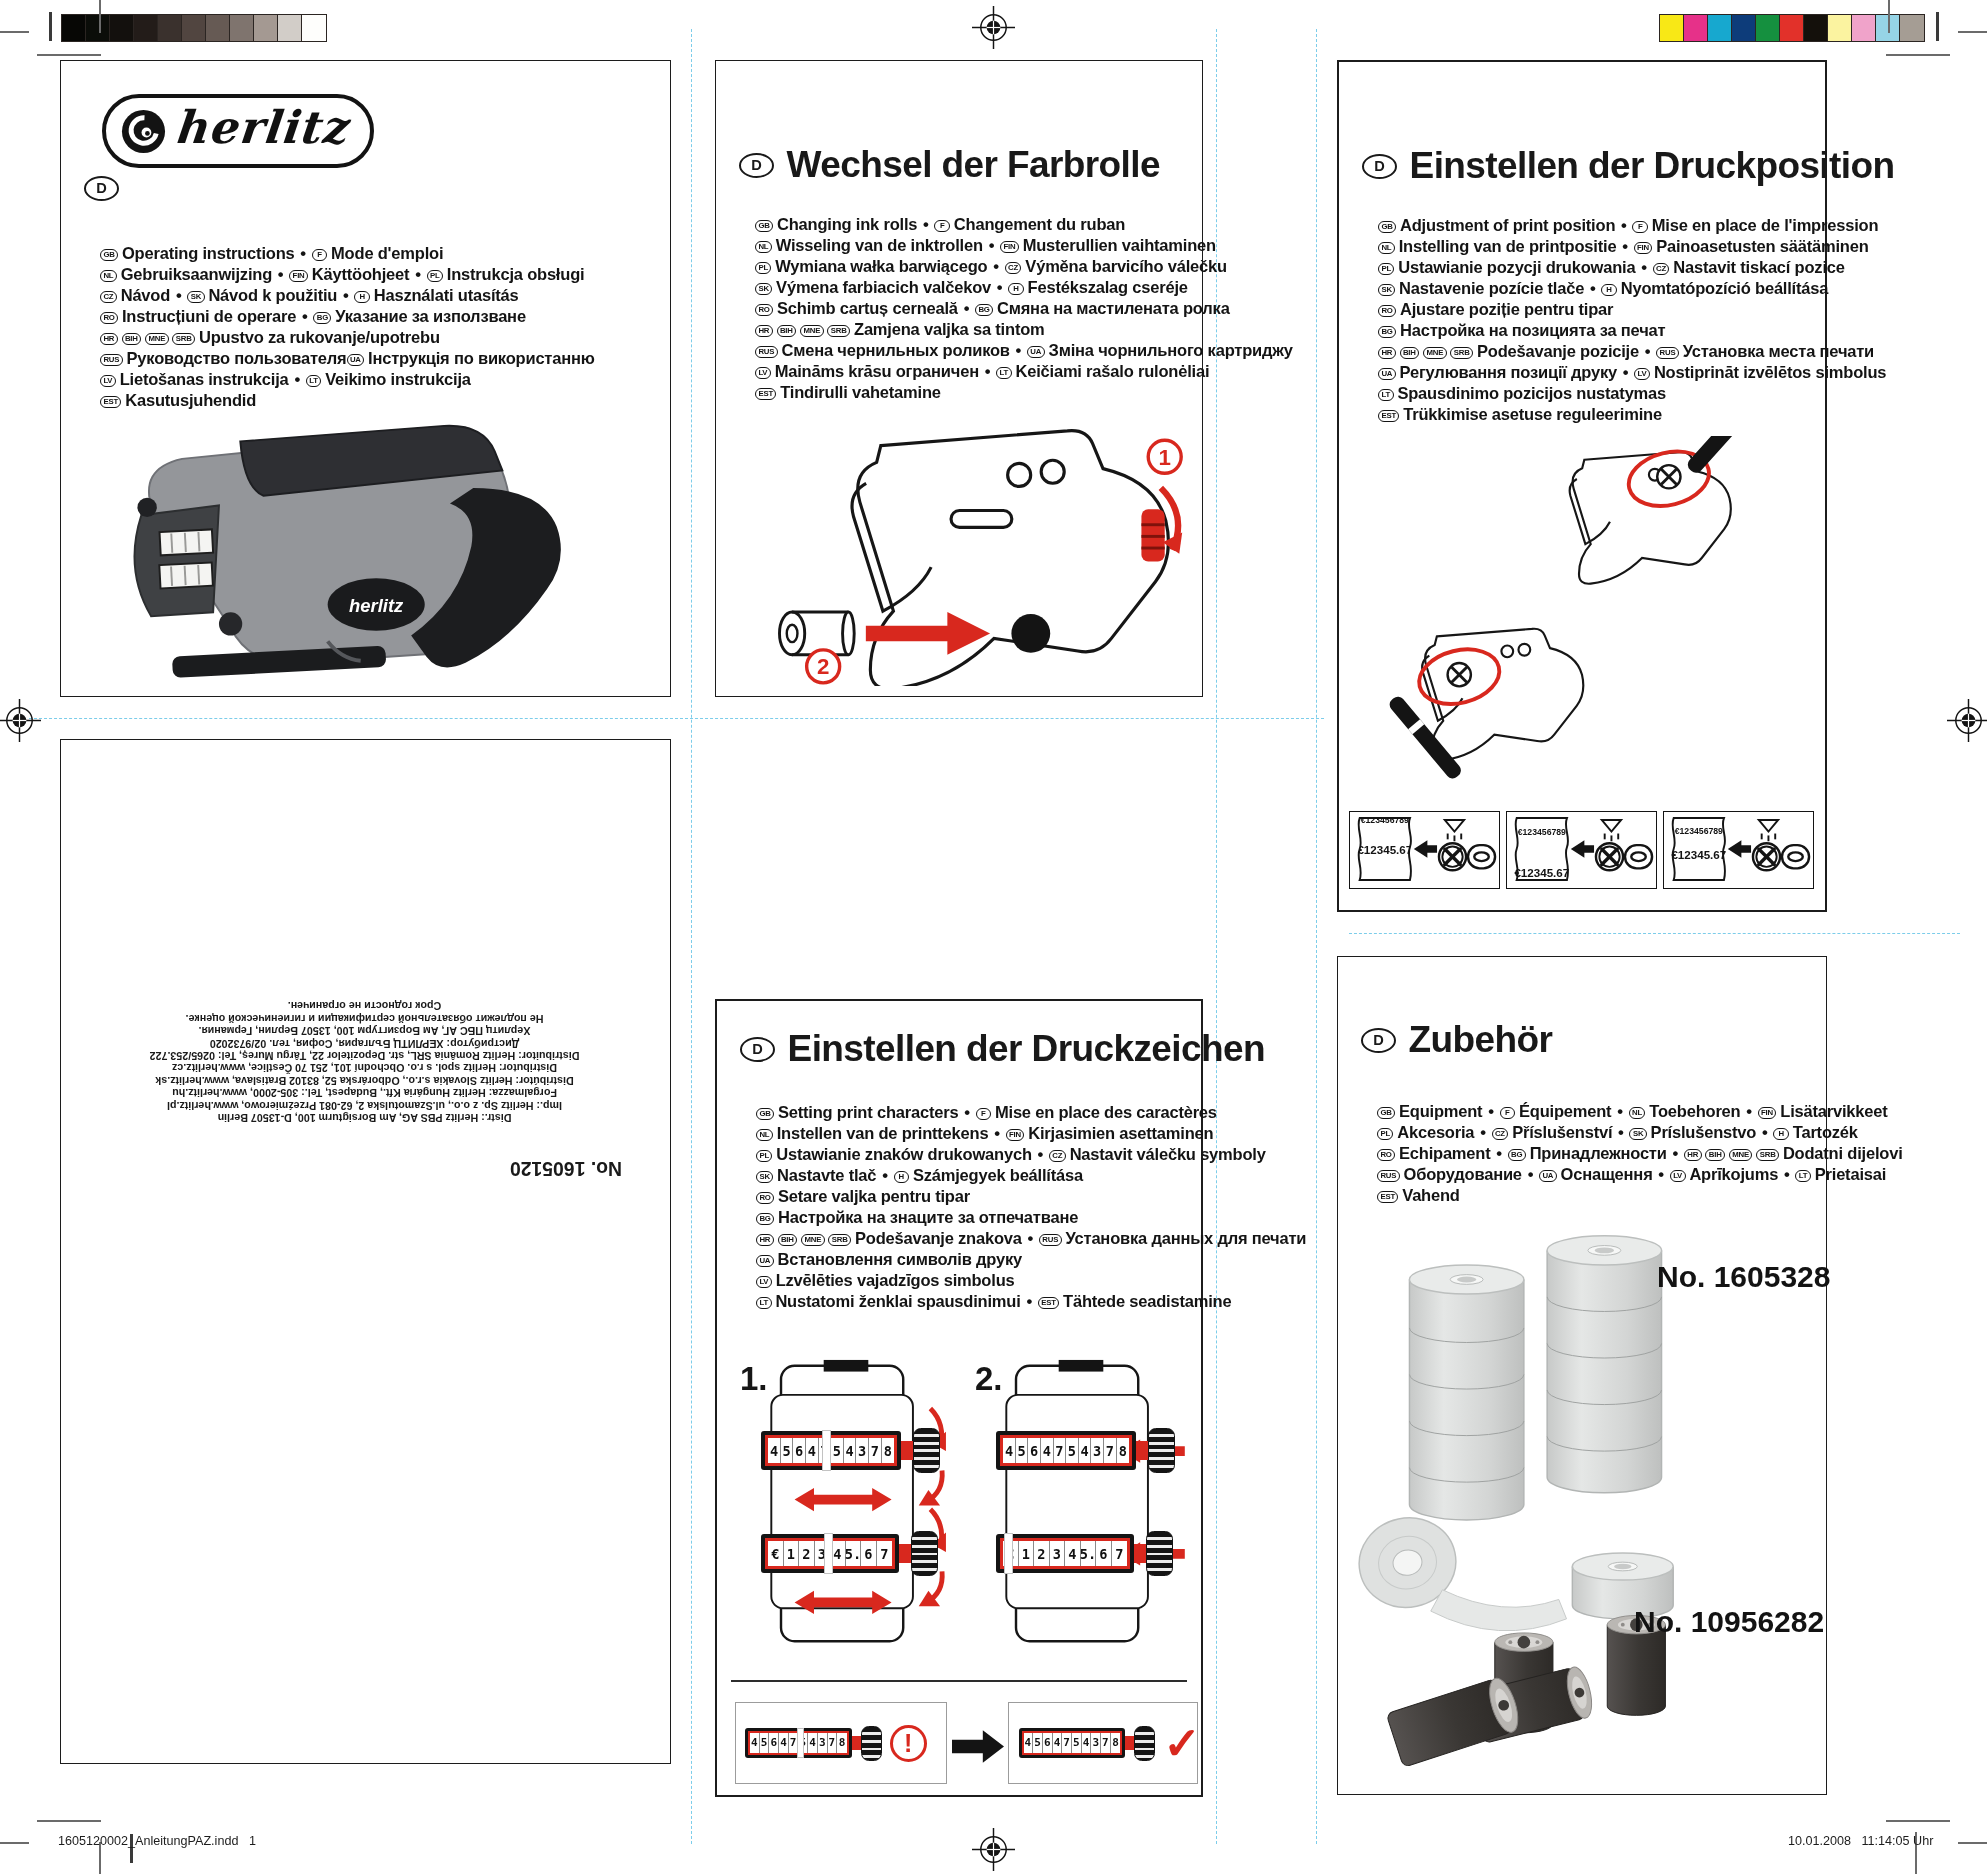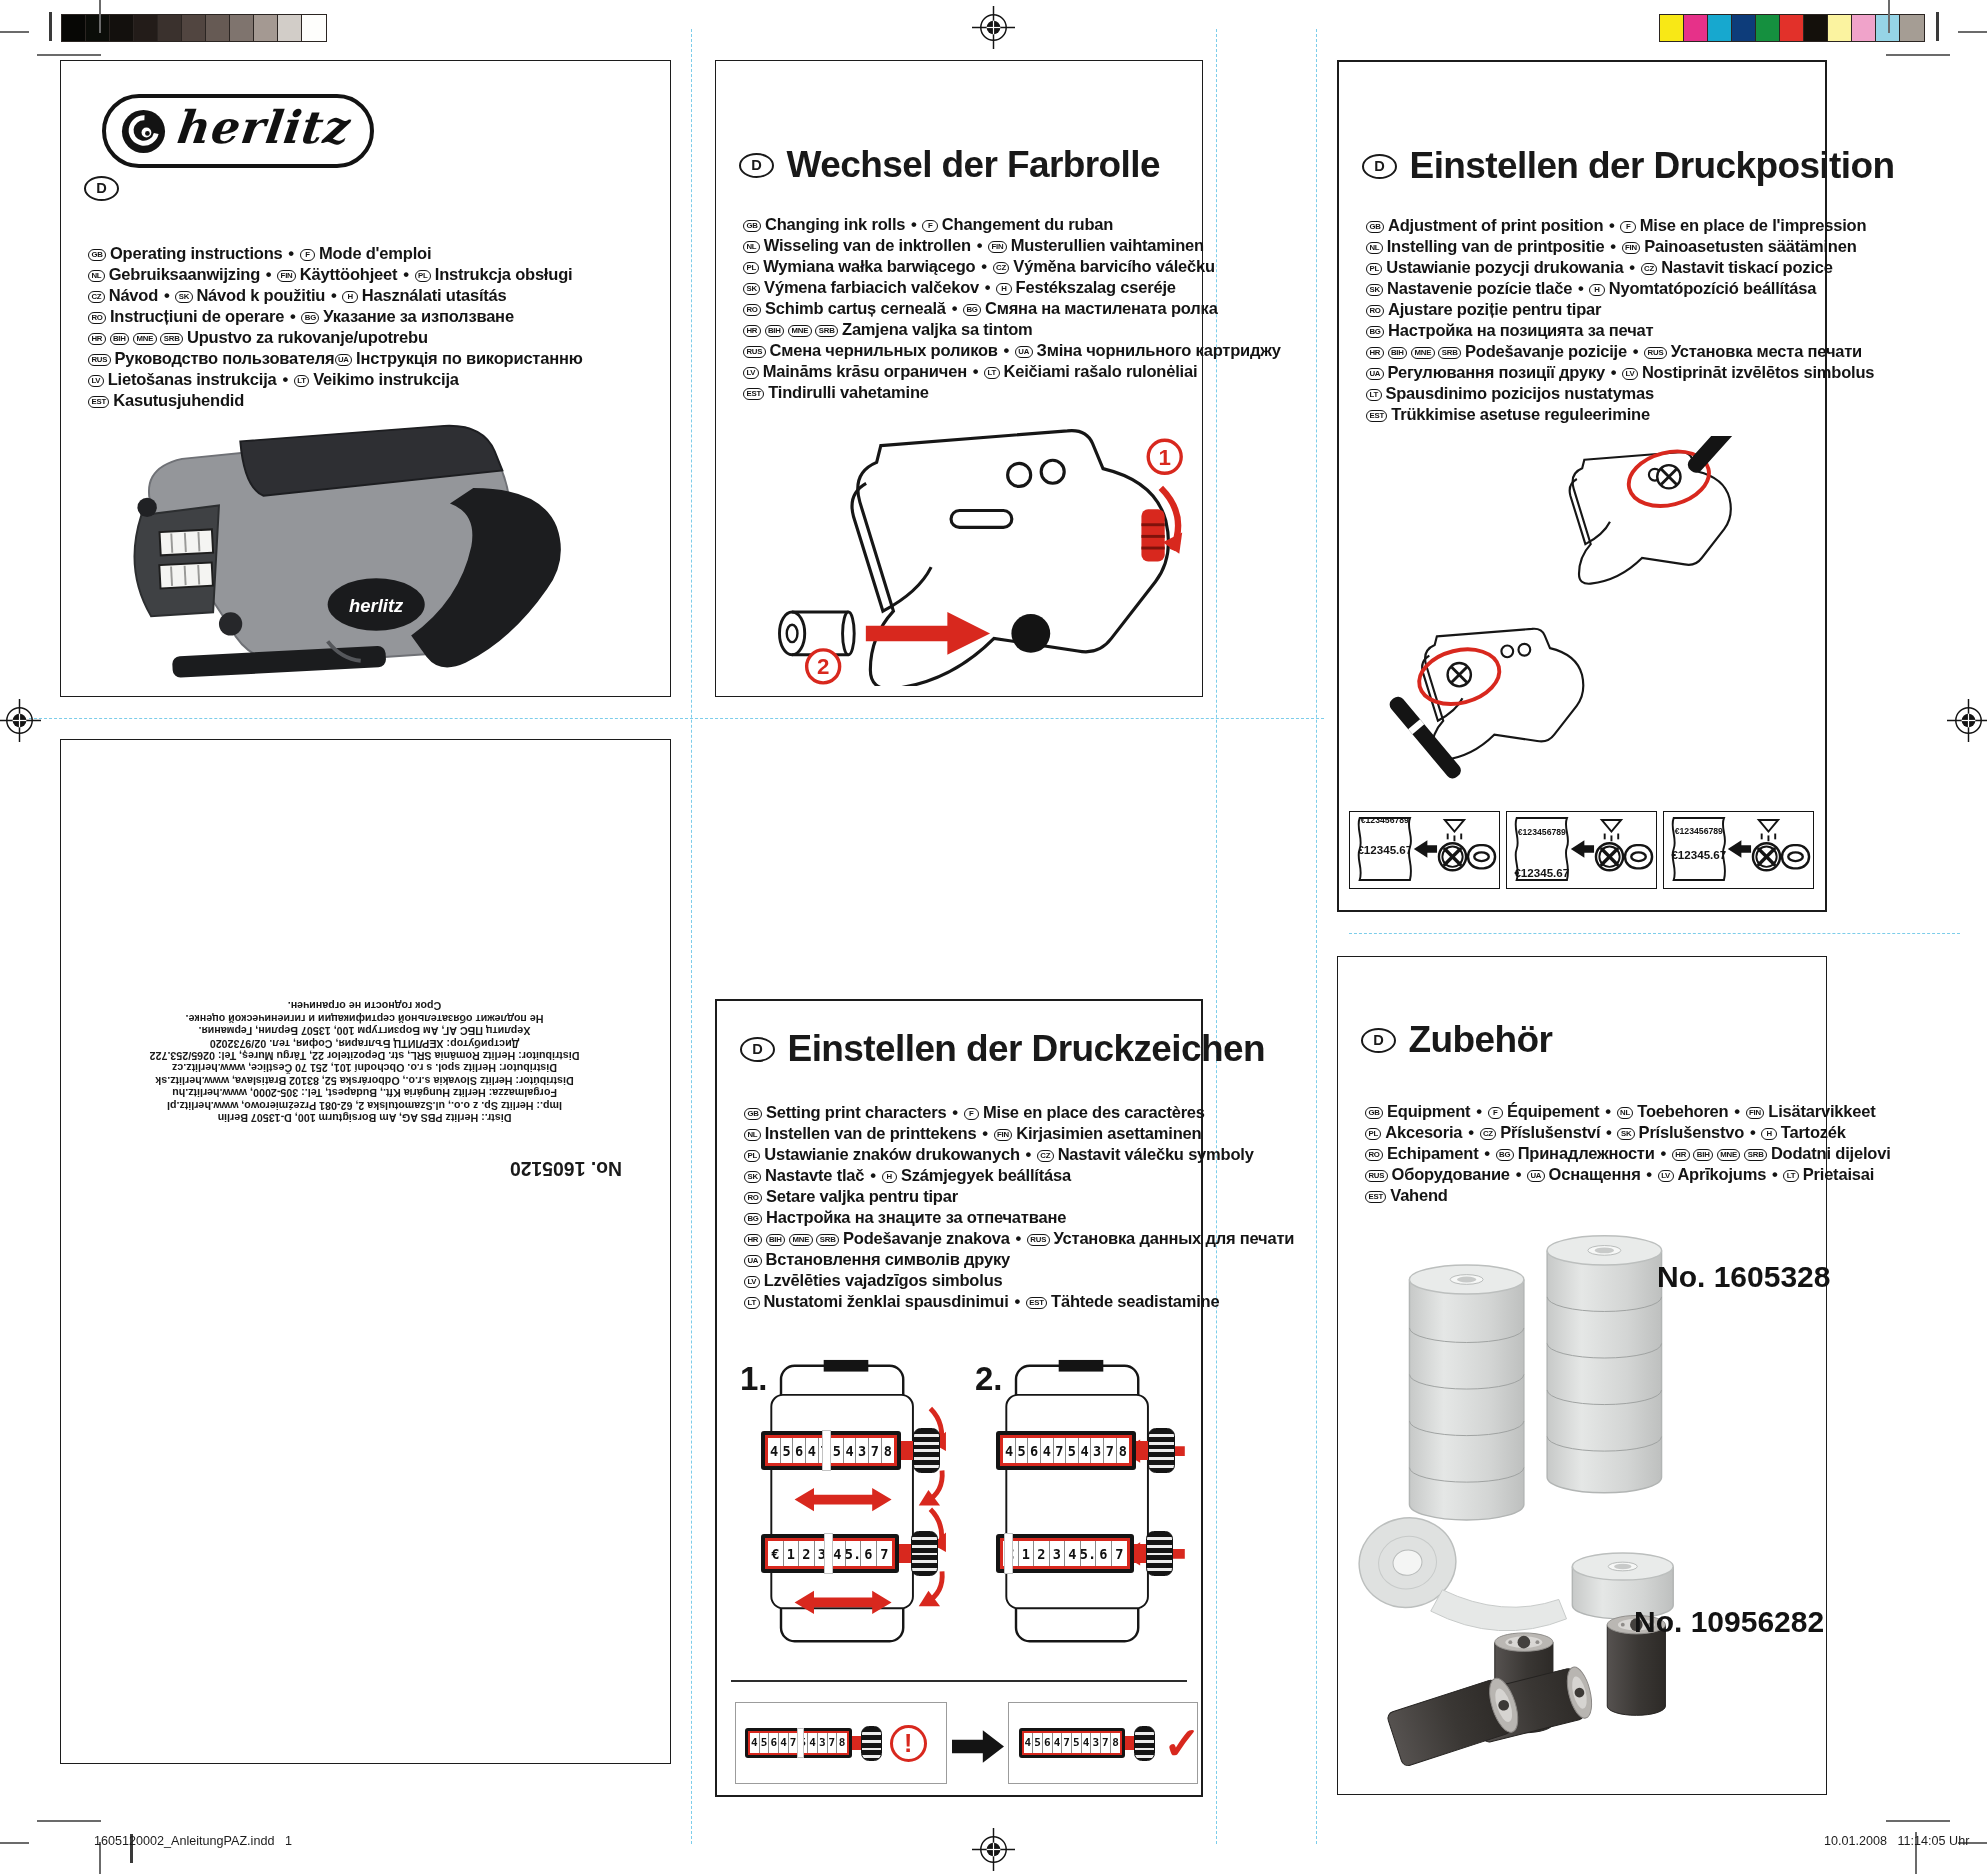--- a/index.html
+++ b/index.html
@@ -18,21 +18,21 @@
 
   .panel-title{position:absolute;left:23px;display:flex;align-items:center;gap:12.6px;
     font-weight:bold;font-size:37px;letter-spacing:-0.6px;color:#191919;white-space:nowrap;}
   #p1 .panel-title{font-size:43px;top:115px;}
   #p2 .panel-title,#p3 .panel-title{top:83px;}
   #p5 .panel-title{top:27px;}
   #p6 .panel-title{top:62px;}
   .code-lg{flex:0 0 auto;width:35px;height:25px;border:2.9px solid #191919;border-radius:50%;
     font-size:14.6px;line-height:20.4px;text-align:center;font-weight:bold;letter-spacing:0;}
 
-  .lang{position:absolute;left:27px;right:3.9px;}
+  .lang{position:absolute;left:39px;right:3.9px;}
   #p1 .lang{top:182px;}
   #p2 .lang,#p3 .lang{top:153px;}
   #p5 .lang{top:101px;}
   #p6 .lang{top:144px;}
   .lang-line{white-space:nowrap;font-weight:bold;font-size:16.5px;line-height:21px;
     color:#141414;letter-spacing:-0.2px;}
   .code{display:inline-block;border:1.5px solid #141414;border-radius:9.7px;font-size:7.8px;
     font-weight:bold;line-height:10.7px;min-width:15.5px;padding:0 2.4px;text-align:center;
     vertical-align:2.4px;margin-right:3.9px;letter-spacing:-0.2px;}
   .bullet{margin:0 5.8px;}
@@ -86,21 +86,21 @@
   .bar{position:absolute;top:13.6px;display:flex;border:1.5px solid #2b2522;}
   .sw{display:block;width:24px;height:26px;border-right:1px solid #2b2522;}
   .sw:last-child{border-right:none;}
   #graybar{left:61px;}
   #colorbar{left:1659px;}
   .fold-v{position:absolute;width:0;border-left:1.9px dashed var(--cyan);}
   .fold-h{position:absolute;height:0;border-top:1.9px dashed var(--cyan);}
   .cm{position:absolute;background:#6b6b6b;}
   .tickmark{position:absolute;width:2.9px;background:#3a3a3a;}
   .regmark{position:absolute;width:43px;height:43px;margin:-21.3px 0 0 -21.3px;}
-  .footer-text{position:absolute;font-size:12.6px;color:#1c1c1c;white-space:pre;margin-left:36px;}
+  .footer-text{position:absolute;font-size:12.6px;color:#1c1c1c;white-space:pre;}
   svg text{font-family:"Liberation Sans",sans-serif;}
 </style>
 </head>
 <body>
 
 <div id="graybar" class="bar">
     <span class="sw" style="background: rgb(7, 7, 5);"></span>
     <span class="sw" style="background: rgb(11, 13, 9);"></span>
     <span class="sw" style="background: rgb(19, 16, 13);"></span>
     <span class="sw" style="background: rgb(35, 28, 25);"></span>

